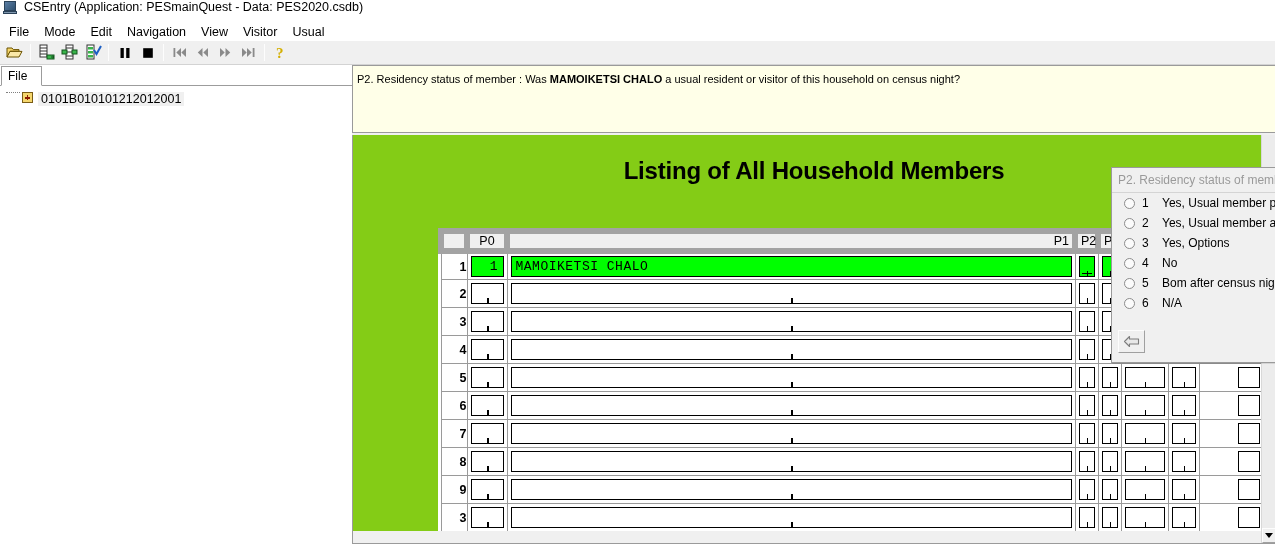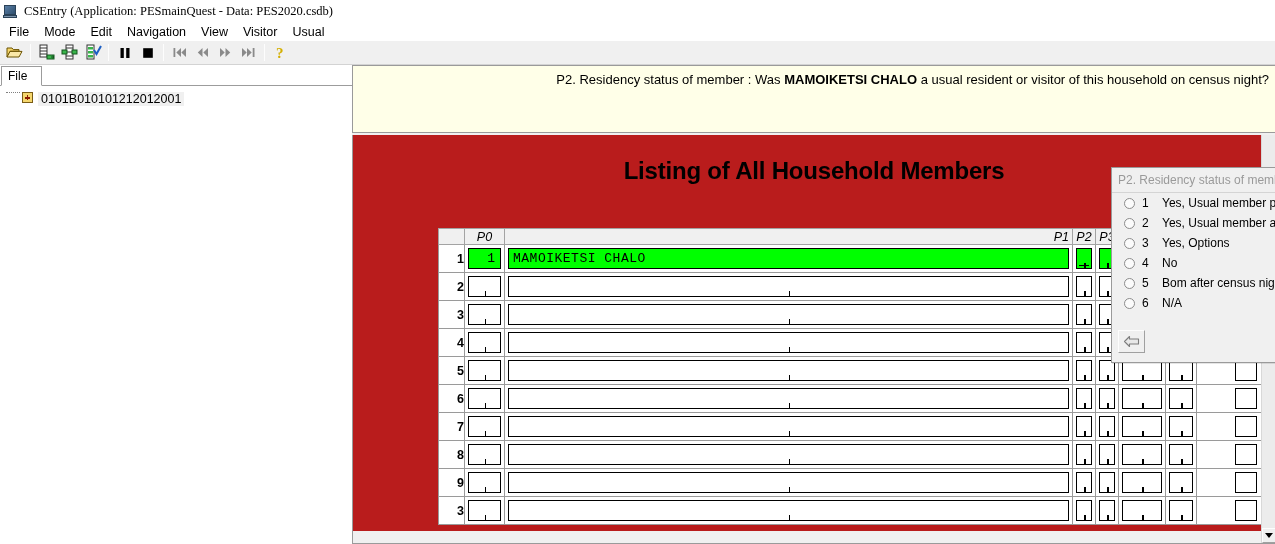--- a/index.html
+++ b/index.html
@@ -10,23 +10,22 @@
     font-family: "Liberation Sans", sans-serif;
     font-size: 12px;
     color: #000;
   }
 
   
   #titlebar {
     height: 22px;
     background: #ffffff;
     display: flex;
-    align-items: center;
+    align-items: flex-start;
     padding-left: 3px;
-    font-family: Liberation Serif, serif;
   }
   #app-icon {
     width: 15px; height: 15px;
     margin-right: 6px;
     position: relative;
     flex: 0 0 auto;
   }
   #app-icon .mon {
     position: absolute; left: 1px; top: 1px;
     width: 12px; height: 10px;
@@ -165,31 +164,30 @@
   }
   #question-bar {
     height: 68px;
     background: #ffffe8;
     border: 1px solid #9a9a9a;
     border-right: none;
     padding: 5px 6px 0 4px;
     overflow: hidden;
   }
   #question-text {
-    font-size: 13px;
+    font-size: 11px;
     line-height: 17px;
     color: #000;
     white-space: nowrap;
-    text-align: right;
   }
   #question-text b { font-weight: bold; }
 
   #form-area {
     flex: 1;
-    background: #b91c1c;
+    background: #84cc16;
     border: 1px solid #9a9a9a;
     border-right: none;
     border-top: none;
     margin-top: 2px;
     position: relative;
     overflow: hidden;
   }
   #form-title {
     text-align: center;
     font-size: 24px;
@@ -209,28 +207,27 @@
     overflow: hidden;
   }
   table.roster {
     border-collapse: collapse;
     background: #ffffff;
     table-layout: fixed;
     width: 803px;
   }
   table.roster th {
     background: #f0f0f0;
-    border: 1px solid #a3a3a3;
+    border: 6px solid #a3a3a3;
     font-size: 12.5px;
     font-weight: normal;
     height: 16px;
     padding: 0 3px;
     text-align: center;
     color: #000;
-    font-style: italic;
   }
   table.roster th.hdr-wide { text-align: right; }
   table.roster th.hdr-corner { background: #f0f0f0; }
   table.roster td {
     border: 1px solid #9a9a9a;
     background: #ffffff;
     height: 28px;
     padding: 0;
     vertical-align: middle;
   }

